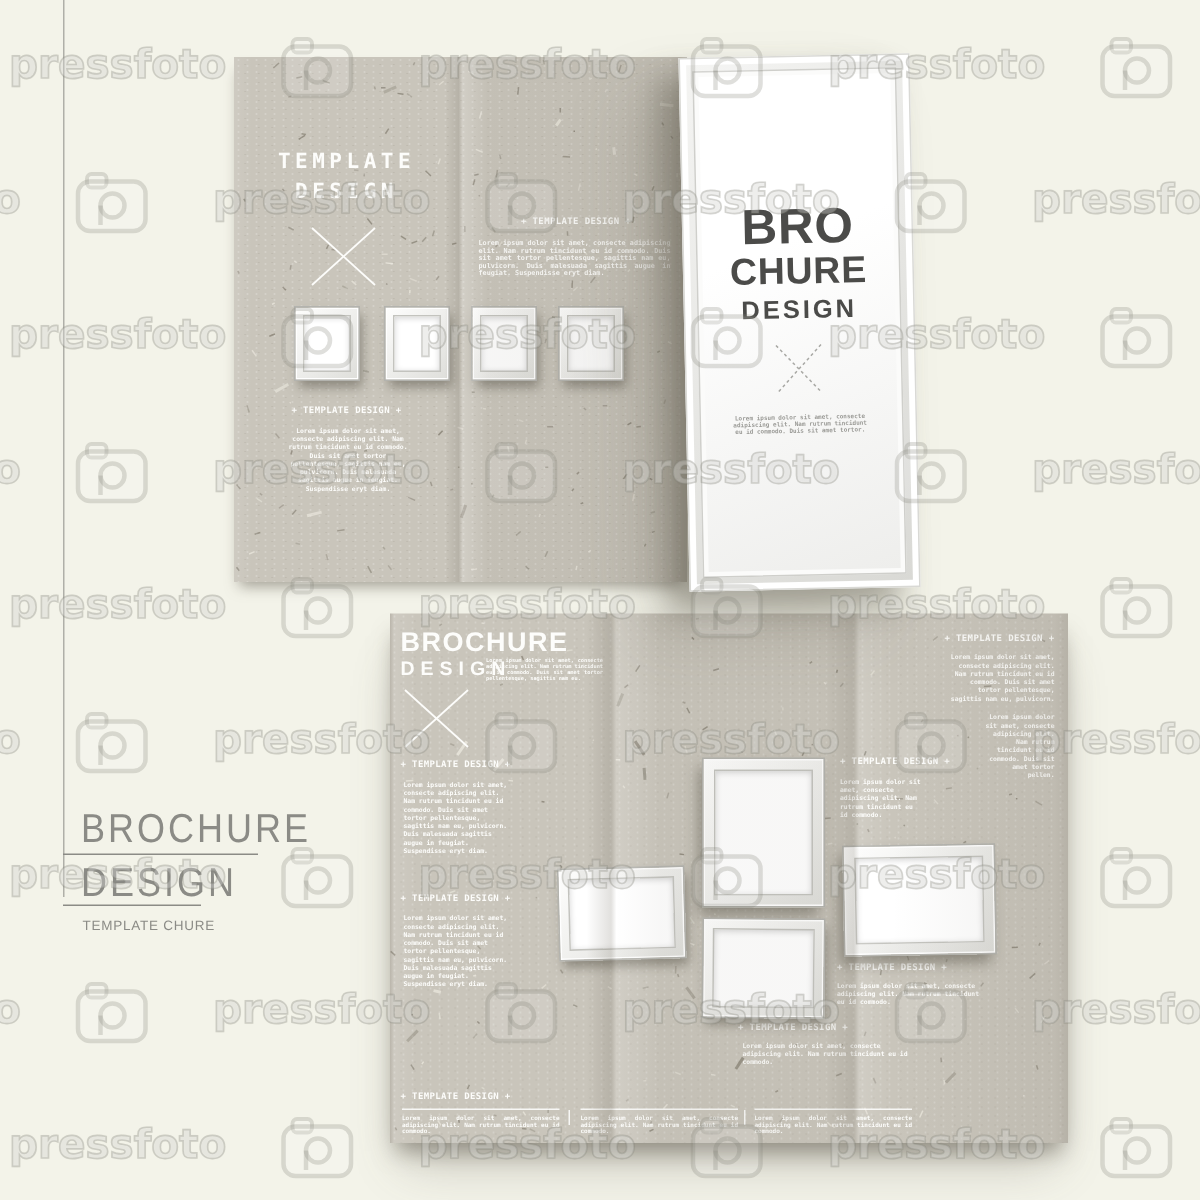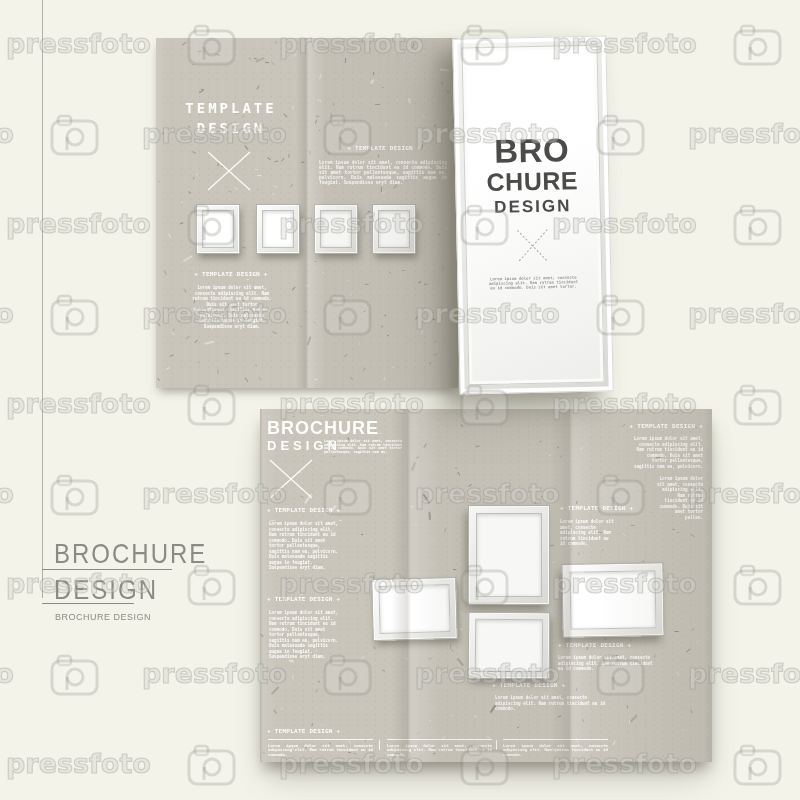--- a/index.html
+++ b/index.html
@@ -82,21 +82,21 @@
 <body>
 
 <div id="stage">
 
   <div class="abs" style="left:42px;top:0;width:1px;height:598px;background:#9d9d97;opacity:.8;z-index:4;"></div>
 
   <div class="capt" style="left:54px;top:538px;font-size:24px;letter-spacing:2px;transform:scale(1,1.12);transform-origin:left top;z-index:5;">BROCHURE</div>
   <div class="rule" style="left:42px;top:569px;width:130px;height:1px;z-index:5;"></div>
   <div class="capt" style="left:54px;top:574px;font-size:24px;letter-spacing:2px;transform:scale(1,1.12);transform-origin:left top;z-index:5;">DESIGN</div>
   <div class="rule" style="left:42px;top:603px;width:92px;height:1px;z-index:5;"></div>
-  <div class="capt" style="left:55px;top:612px;font-size:9px;letter-spacing:.5px;z-index:5;">BROCHURE DESIGN</div>
+  <div class="capt" style="left:55px;top:612px;font-size:9px;letter-spacing:.5px;z-index:5;">TEMPLATE CHURE</div>
 
   <div id="sheetTop" class="abs kraft">
     <div class="speckbox" style="position:absolute;inset:0;">
         <div class="speck" style="left: 65.431px; top: 128.476px; width: 3.30912px; height: 1px; transform: rotate(4.6195deg); background: rgba(110, 104, 90, 0.408);"></div>
         <div class="speck" style="left: 250.842px; top: 170.889px; width: 4.97854px; height: 1px; transform: rotate(115.56deg); background: rgba(238, 235, 225, 0.7);"></div>
         <div class="speck" style="left: 279.326px; top: 316.198px; width: 1.56084px; height: 1px; transform: rotate(160.104deg); background: rgba(110, 104, 90, 0.443);"></div>
         <div class="speck" style="left: 277.278px; top: 280.953px; width: 2.03587px; height: 1px; transform: rotate(27.9529deg); background: rgba(110, 104, 90, 0.54);"></div>
         <div class="speck" style="left: 157.963px; top: 283.846px; width: 1.08982px; height: 1px; transform: rotate(152.16deg); background: rgba(110, 104, 90, 0.49);"></div>
         <div class="speck" style="left: 209.141px; top: 245.767px; width: 3.78559px; height: 1px; transform: rotate(178.252deg); background: rgba(110, 104, 90, 0.408);"></div>
         <div class="speck" style="left: 37.3383px; top: 262.918px; width: 2.78951px; height: 1px; transform: rotate(106.87deg); background: rgba(110, 104, 90, 0.533);"></div>

